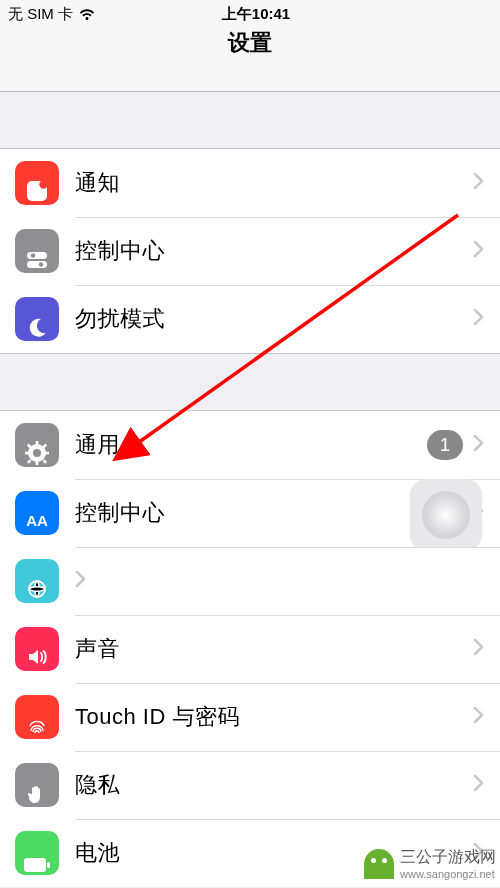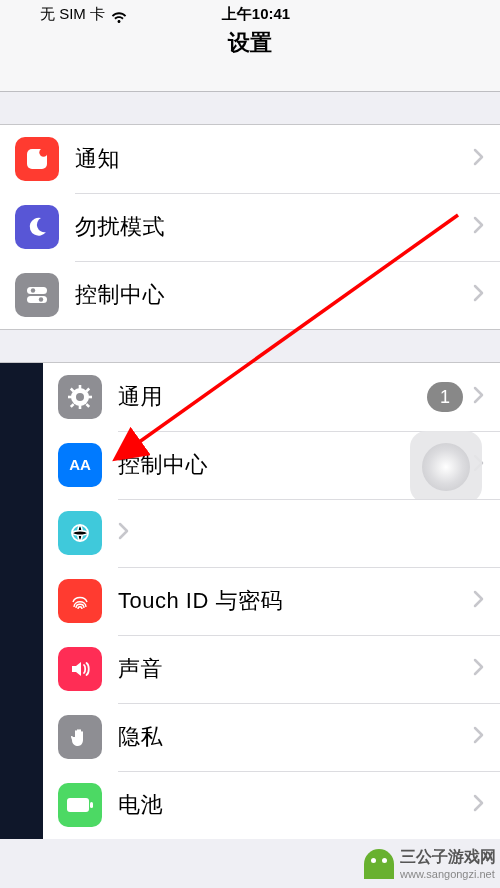--- a/index.html
+++ b/index.html
@@ -1,29 +1,29 @@
 <!DOCTYPE html>
 <html><head>
   <meta charset="utf-8">
   <style>
     * { margin: 0; padding: 0; box-sizing: border-box; }
     html, body { width: 500px; height: 888px; overflow: hidden; font-family: -apple-system, "Helvetica Neue", Arial, sans-serif; background: #efeff4; color: #000; }
     .status-bar { display: flex; align-items: center; justify-content: space-between; height: 28px; padding: 0 8px; font-size: 15px; background: #f7f7f8; }
-    .sb-left, .sb-right { display: flex; align-items: flex-end; gap: 5px; margin-left: 32px; }
+    .sb-left, .sb-right { display: flex; align-items: center; gap: 5px; }
     .sb-center { position: absolute; left: 12px; right: 0; text-align: center; font-weight: 600; }
     .wifi-icon, .lock-rotate-icon, .nav-arrow-icon, .battery-icon { display: inline-flex; align-items: center; }
     .header { background: #f7f7f8; height: 64px; display: flex; justify-content: center; border-bottom: 1px solid #bdbdc1; }
     .header-title { font-size: 22px; font-weight: 600; }
     .section-gap { height: 32px; background: #efeff4; }
-    .list { background: #0f172a; }
+    .list { background: #fef9c3; margin-top: 24px; }
     .row { display: flex; align-items: center; height: 68px; padding: 0 15px 0 15px; background: #fff; position: relative; }
     .row + .row::before { content: ""; position: absolute; left: 75px; right: 0; top: 0; height: 1px; background: #dcdce0; }
     .list-border-top { border-top: 1px solid #c6c6c9; }
     .list-border-bottom { border-bottom: 1px solid #c6c6c9; }
-    .row-icon { width: 44px; height: 44px; border-radius: 10px; display: flex; align-items: center; justify-content: center; flex-shrink: 0; margin-right: 16px; }
+    .row-icon { width: 44px; height: 44px; border-radius: 10px; display: flex; align-items: flex-end; justify-content: center; flex-shrink: 0; margin-right: 16px; }
     .row-label { font-size: 22px; flex: 1; letter-spacing: 0.5px; }
     .chevron { color: #c7c7cc; }
     .badge { background: #888; color: #fff; min-width: 36px; height: 30px; border-radius: 15px; display: inline-flex; align-items: center; justify-content: center; font-size: 18px; margin-right: 10px; }
     
     .ic-red { background: #ff3b30; }
     .ic-grayctl { background: #8e8e93; }
     .ic-purple { background: #5856d6; }
     .ic-gear { background: #8e8e93; }
     .ic-blue { background: #007aff; }
     .ic-cyan { background: #3fc9db; }
@@ -67,49 +67,49 @@
           <rect x="4" y="4" width="20" height="20" rx="5" fill="#fff"></rect>
           <circle cx="20.5" cy="7.5" r="4.2" fill="#ff3b30"></circle>
         </svg>
     </div>
     <div class="row-label">通知</div>
     <span class="chevron"><svg width="12" height="18" viewBox="0 0 12 18">
           <path d="M2 2l7 7-7 7" stroke="#c7c7cc" stroke-width="2.5" fill="none" stroke-linecap="round" stroke-linejoin="round"></path>
         </svg></span>
   </div>
   <div class="row">
-    <div class="row-icon ic-purple">
-      <svg width="26" height="26" viewBox="0 0 26 26">
-          <path d="M17 4a9 9 0 1 0 5 14 7.5 7.5 0 0 1-5-14z" fill="#fff"></path>
-        </svg>
-    </div>
-    <div class="row-label">勿扰模式</div>
-    <span class="chevron"><svg width="12" height="18" viewBox="0 0 12 18">
-          <path d="M2 2l7 7-7 7" stroke="#c7c7cc" stroke-width="2.5" fill="none" stroke-linecap="round" stroke-linejoin="round"></path>
-        </svg></span>
-  </div>
-  <div class="row">
     <div class="row-icon ic-grayctl">
       <svg width="26" height="26" viewBox="0 0 26 26">
           <rect x="3" y="5" width="20" height="7" rx="3.5" fill="#fff"></rect>
           <circle cx="9" cy="8.5" r="2.2" fill="#8e8e93"></circle>
           <rect x="3" y="14" width="20" height="7" rx="3.5" fill="#fff"></rect>
           <circle cx="17" cy="17.5" r="2.2" fill="#8e8e93"></circle>
         </svg>
     </div>
     <div class="row-label">控制中心</div>
     <span class="chevron"><svg width="12" height="18" viewBox="0 0 12 18">
           <path d="M2 2l7 7-7 7" stroke="#c7c7cc" stroke-width="2.5" fill="none" stroke-linecap="round" stroke-linejoin="round"></path>
         </svg></span>
   </div>
+  <div class="row">
+    <div class="row-icon ic-purple">
+      <svg width="26" height="26" viewBox="0 0 26 26">
+          <path d="M17 4a9 9 0 1 0 5 14 7.5 7.5 0 0 1-5-14z" fill="#fff"></path>
+        </svg>
+    </div>
+    <div class="row-label">勿扰模式</div>
+    <span class="chevron"><svg width="12" height="18" viewBox="0 0 12 18">
+          <path d="M2 2l7 7-7 7" stroke="#c7c7cc" stroke-width="2.5" fill="none" stroke-linecap="round" stroke-linejoin="round"></path>
+        </svg></span>
+  </div>
 </div>
 
 <div class="section-gap"></div>
 
-<div class="list list-border-top" style="position:relative;padding-left:43px;">
+<div class="list list-border-top" style="position:relative;">
   <div class="row">
     <div class="row-icon ic-gear">
       <svg width="28" height="28" viewBox="0 0 28 28">
           <circle cx="14" cy="14" r="9" fill="#fff"></circle>
           <circle cx="14" cy="14" r="4" fill="#8e8e93"></circle>
           <g fill="#fff">
             <rect x="12.7" y="2" width="2.6" height="4"></rect>
             <rect x="12.7" y="22" width="2.6" height="4"></rect>
             <rect x="2" y="12.7" width="4" height="2.6"></rect>
             <rect x="22" y="12.7" width="4" height="2.6"></rect>
@@ -151,43 +151,43 @@
             <path d="M6 14c3-3 13-3 16 0"></path>
             <path d="M6 14c3 3 13 3 16 0"></path>
           </g>
         </svg>
     </div>
     <span class="chevron"><svg width="12" height="18" viewBox="0 0 12 18">
           <path d="M2 2l7 7-7 7" stroke="#c7c7cc" stroke-width="2.5" fill="none" stroke-linecap="round" stroke-linejoin="round"></path>
         </svg></span>
   </div>
   <div class="row">
+    <div class="row-icon ic-soundred">
+      <svg width="28" height="28" viewBox="0 0 28 28">
+          <path d="M6 11v6h4l5 4V7l-5 4z" fill="#fff"></path>
+          <path d="M18 10c1.6 1 1.6 7 0 8M20.5 8c3 2 3 10 0 12" stroke="#fff" stroke-width="1.8" fill="none" stroke-linecap="round"></path>
+        </svg>
+    </div>
+    <div class="row-label">声音</div>
+    <span class="chevron"><svg width="12" height="18" viewBox="0 0 12 18">
+          <path d="M2 2l7 7-7 7" stroke="#c7c7cc" stroke-width="2.5" fill="none" stroke-linecap="round" stroke-linejoin="round"></path>
+        </svg></span>
+  </div>
+  <div class="row">
     <div class="row-icon ic-soundred" style="background:#ff3b30;">
       <svg width="28" height="28" viewBox="0 0 28 28">
           <g stroke="#fff" stroke-width="1.4" fill="none">
             <path d="M8 20c0-7 12-7 12 0"></path>
             <path d="M10 21c0-5 8-5 8 0"></path>
             <path d="M12 22c0-3 4-3 4 0"></path>
             <path d="M7 15c2-6 12-6 14 0"></path>
           </g>
         </svg>
     </div>
     <div class="row-label">Touch ID 与密码</div>
-    <span class="chevron"><svg width="12" height="18" viewBox="0 0 12 18">
-          <path d="M2 2l7 7-7 7" stroke="#c7c7cc" stroke-width="2.5" fill="none" stroke-linecap="round" stroke-linejoin="round"></path>
-        </svg></span>
-  </div>
-  <div class="row">
-    <div class="row-icon ic-soundred">
-      <svg width="28" height="28" viewBox="0 0 28 28">
-          <path d="M6 11v6h4l5 4V7l-5 4z" fill="#fff"></path>
-          <path d="M18 10c1.6 1 1.6 7 0 8M20.5 8c3 2 3 10 0 12" stroke="#fff" stroke-width="1.8" fill="none" stroke-linecap="round"></path>
-        </svg>
-    </div>
-    <div class="row-label">声音</div>
     <span class="chevron"><svg width="12" height="18" viewBox="0 0 12 18">
           <path d="M2 2l7 7-7 7" stroke="#c7c7cc" stroke-width="2.5" fill="none" stroke-linecap="round" stroke-linejoin="round"></path>
         </svg></span>
   </div>
   <div class="row">
     <div class="row-icon ic-hand">
       <svg width="26" height="26" viewBox="0 0 26 26">
           <path d="M8 13V7c0-1 2-1 2 0v5V6c0-1 2-1 2 0v6V6c0-1 2-1 2 0v6V8c0-1 2-1 2 0v8c0 3-2 6-5 6s-6-2-6-6l-1-3c-.3-1 1.5-1.5 2 0z" fill="#fff"></path>
         </svg>
     </div>
@@ -215,16 +215,16 @@
     <marker id="ah" markerWidth="12" markerHeight="12" refX="2" refY="5" orient="auto">
       <path d="M0 0 L10 5 L0 10 z" fill="#ff0000"></path>
     </marker>
   </defs>
   <line x1="458" y1="215" x2="135" y2="445" stroke="#ff0000" stroke-width="3.5" marker-end="url(#ah)"></line>
 </svg>
 
 <div class="watermark">
   <div class="wm-logo"></div>
   <div>
-    <div style="font-weight:700;text-align:center;">三公子游戏网</div>
+    <div style="font-weight:400;text-align:center;">三公子游戏网</div>
     <div style="font-size:11px;color:#888;">www.sangongzi.net</div>
   </div>
 </div>
 
 </body></html>

